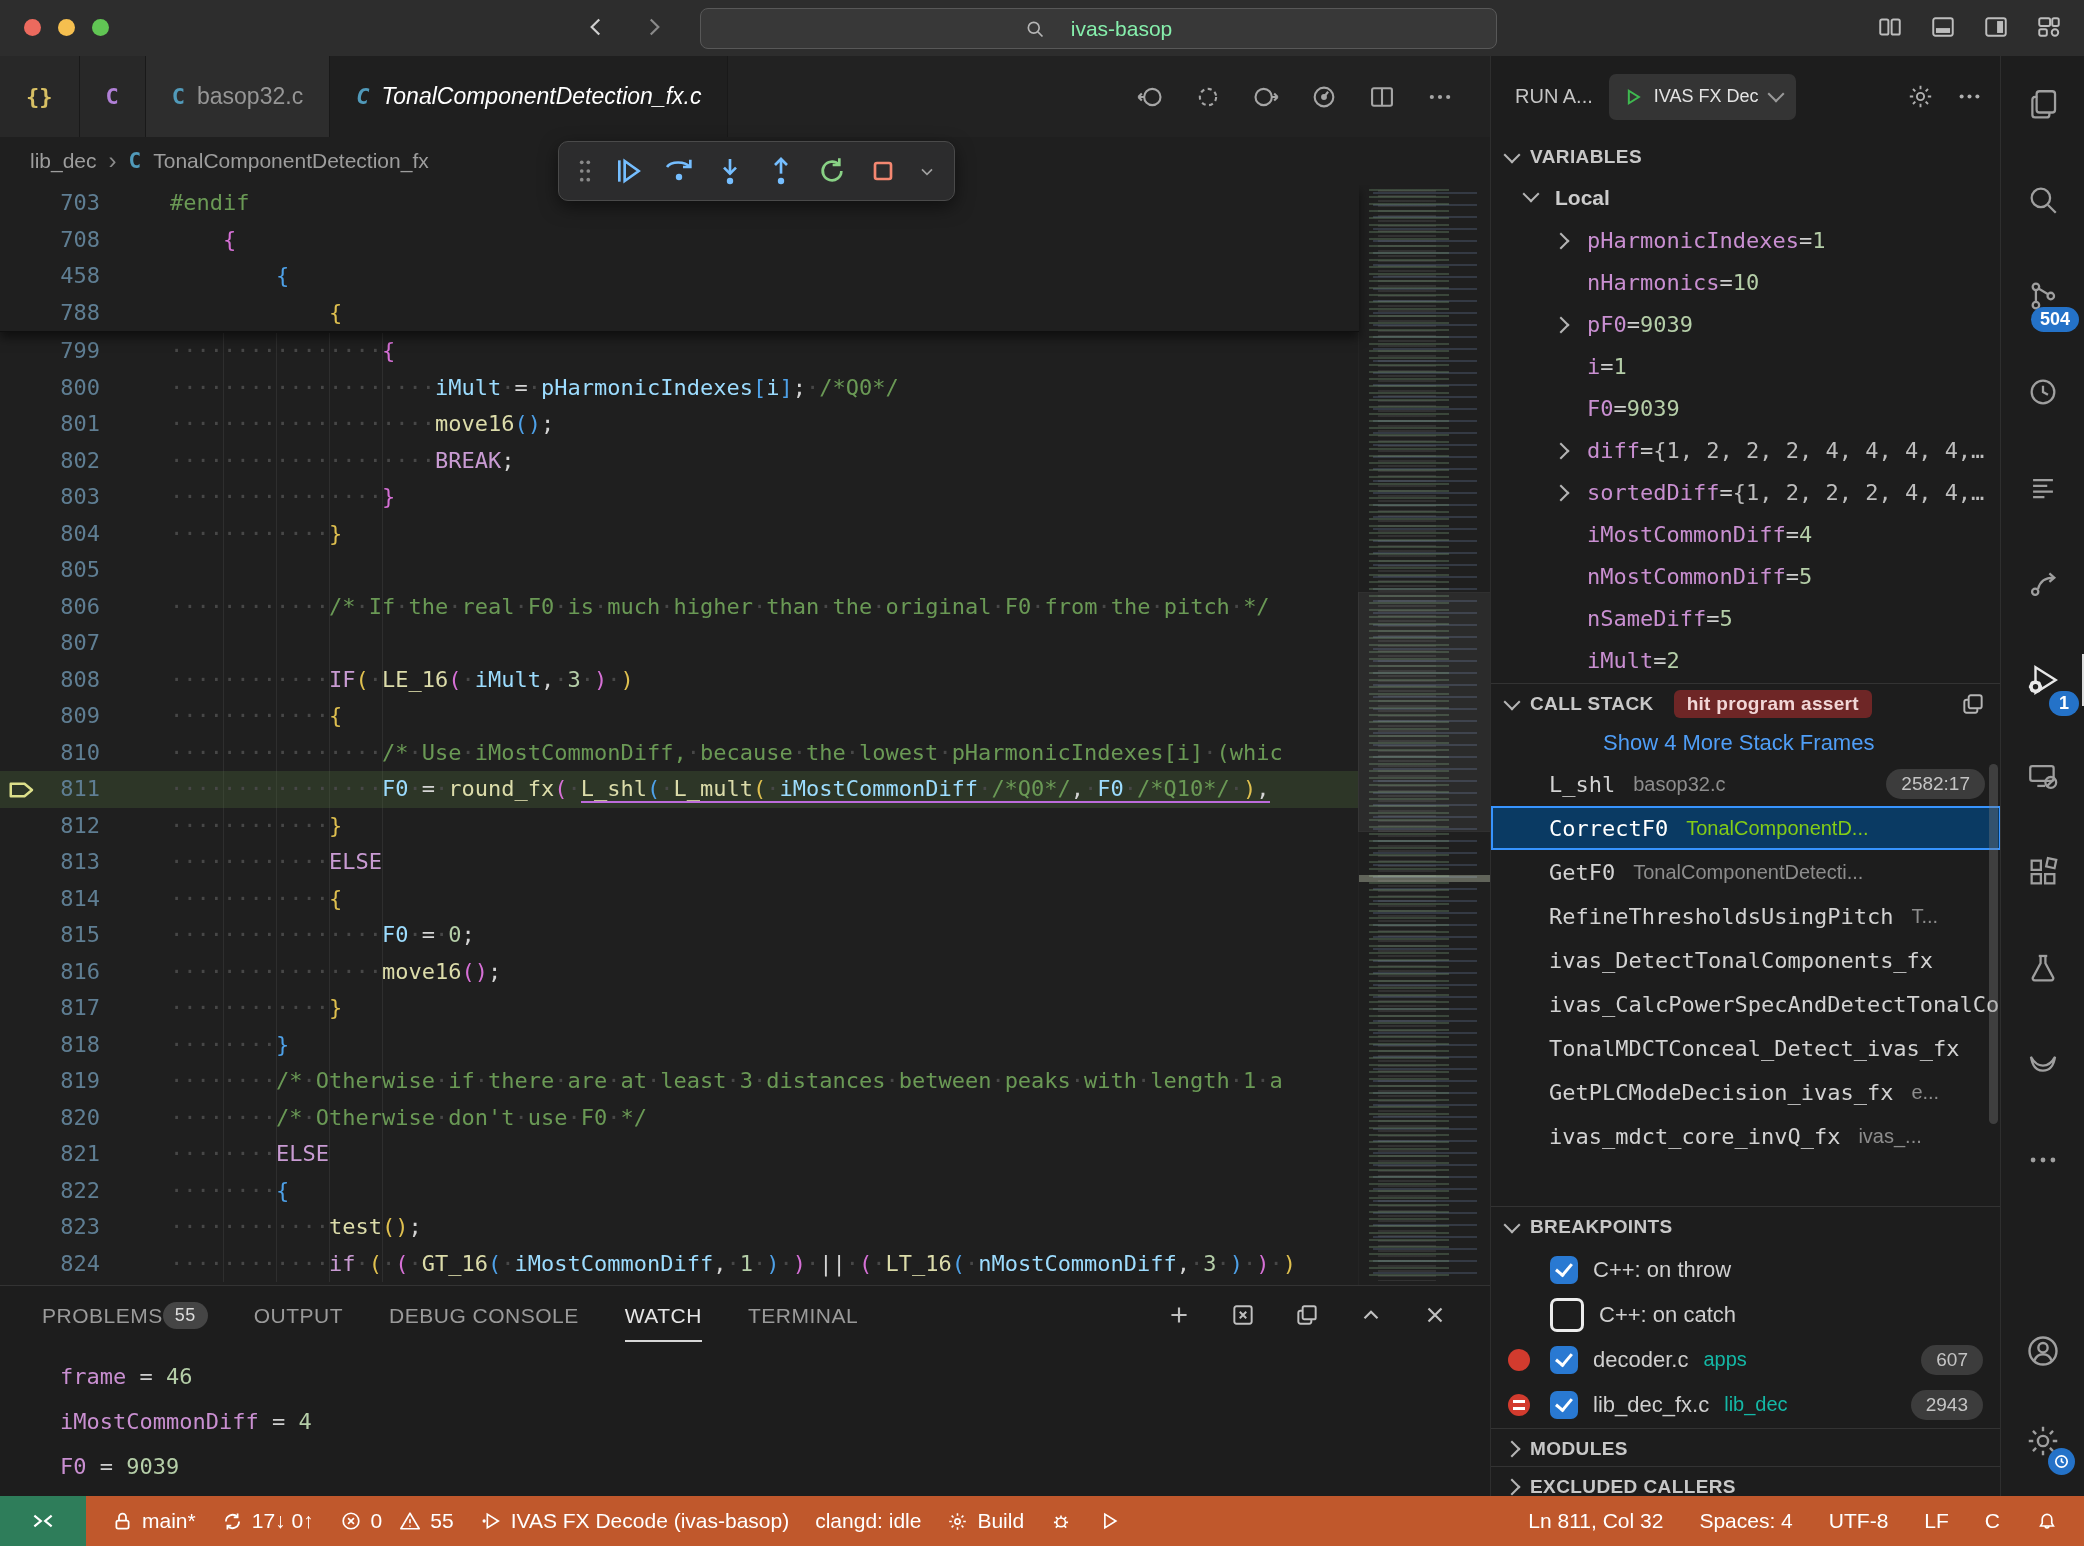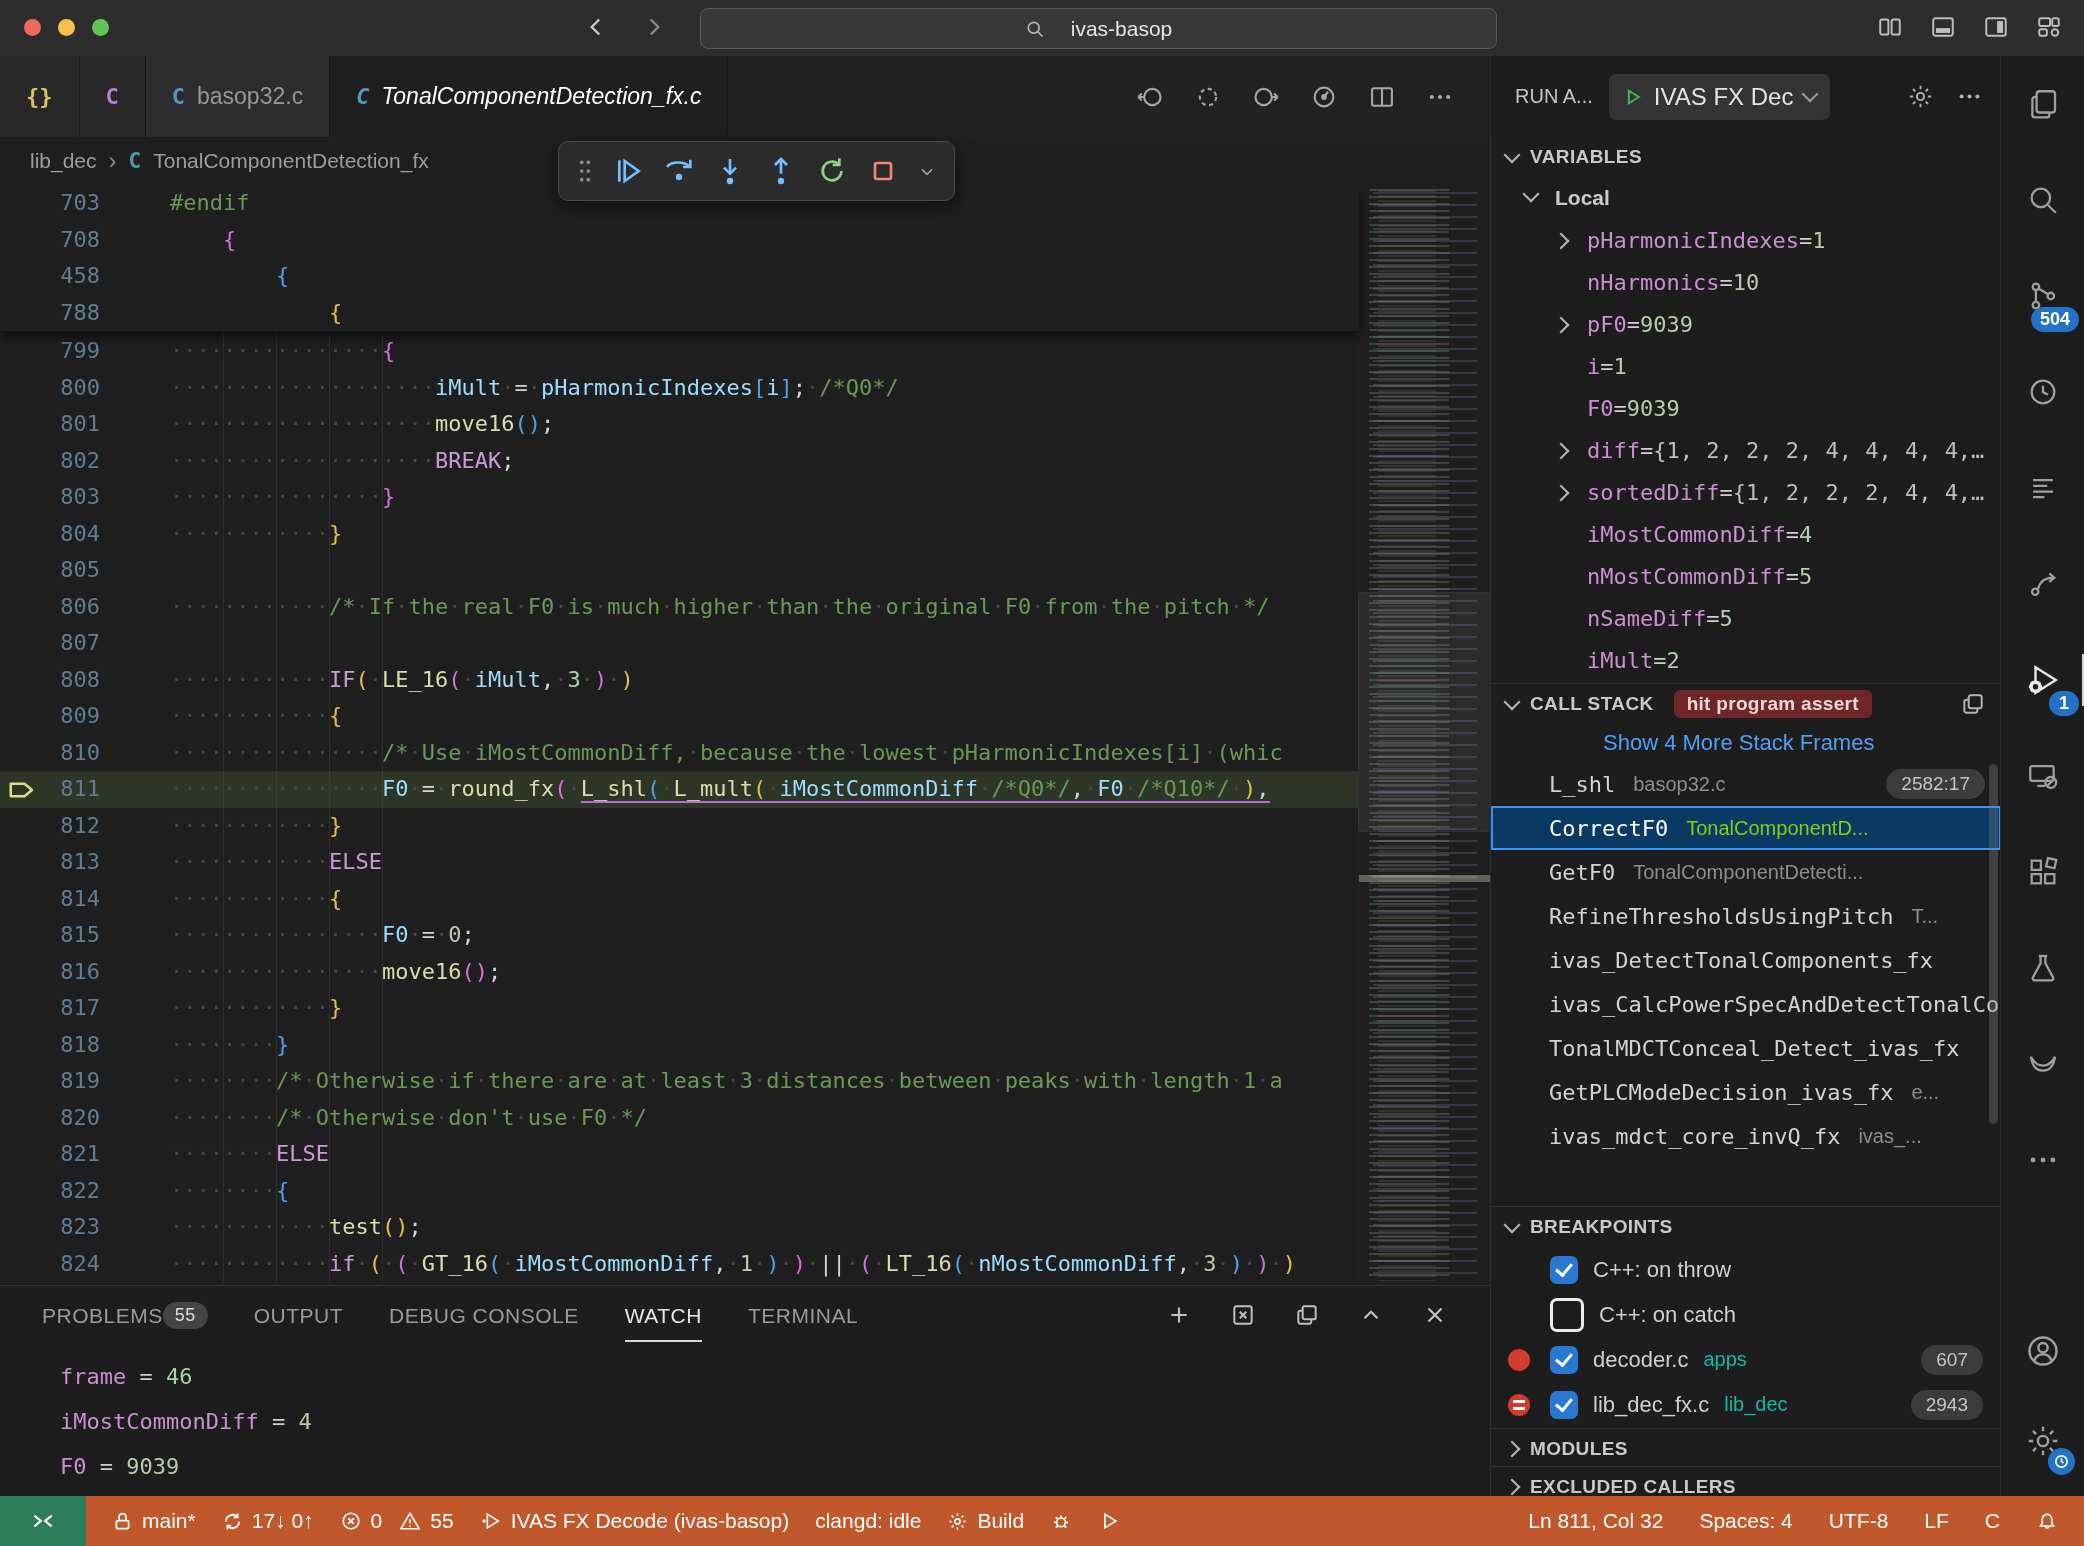--- a/index.html
+++ b/index.html
@@ -7,21 +7,21 @@
        font-family:"Liberation Sans",sans-serif;color:#ccc;}
   svg{display:block}
 
   
   .titlebar{position:absolute;top:0;left:0;right:0;height:56px;background:#2d2d2d;}
   .lights{position:absolute;left:24px;top:19px;display:flex;gap:17px;}
   .light{width:17px;height:17px;border-radius:50%;}
   .nav-arrows{position:absolute;left:583px;top:14px;display:flex;gap:32px;}
   .searchbox{position:absolute;left:700px;top:8px;width:795px;height:39px;background:#383838;
              border:1px solid #585858;border-radius:8px;display:flex;align-items:center;
-             justify-content:center;gap:26px;color:#e5e5e5;font-size:21px;}
+             justify-content:center;gap:26px;color:#86efac;font-size:21px;}
   .win-icons{position:absolute;right:22px;top:14px;display:flex;gap:27px;color:#bdbdbd;}
 
   
   .workbench{position:absolute;top:56px;left:0;width:2084px;height:1440px;}
   .editor-col{position:absolute;left:0;top:0;width:1490px;height:1440px;}
 
   
   .tabbar{height:81px;background:#222222;display:flex;align-items:stretch;}
   .tab{display:flex;align-items:center;gap:12px;padding:0 26px;background:#282828;
        border-right:1px solid #191919;font-size:23px;color:#969696;white-space:nowrap;}
@@ -88,21 +88,21 @@
   .watch-rows{padding:10px 0 0 60px;font-family:"DejaVu Sans Mono",monospace;font-size:22px;}
   .wrow{height:45px;line-height:45px;}
   .wname{color:#C98FD1}.weq{color:#cfcfcf}.wval{color:#B5CEA8}
 
   
   .sidebar{position:absolute;left:1490px;top:0;width:510px;height:1440px;background:#1d1d1d;
            border-left:1px solid #2e2e2e;overflow:hidden;}
   .sb-header{height:81px;display:flex;align-items:center;padding:0 18px 0 24px;gap:16px;}
   .sb-title{font-size:20px;color:#c5c5c5;white-space:nowrap;}
   .cfg{height:46px;display:flex;align-items:center;gap:11px;background:#343434;border-radius:7px;
-       padding:0 14px;font-size:24px;color:#e3e3e3;}
+       padding:0 14px;font-size:18px;color:#e3e3e3;}
   .sb-hicons{margin-left:auto;display:flex;gap:22px;color:#b0b0b0;align-items:center;}
   .chev{width:10px;height:10px;border-right:2px solid #b5b5b5;border-bottom:2px solid #b5b5b5;
         display:inline-block;flex:0 0 auto;}
   .chev.down{transform:rotate(45deg);margin-top:-5px;}
   .chev.right{transform:rotate(-45deg);}
   .sec{border-top:1px solid #333;position:relative;overflow:hidden;}
   .sec-h{height:40px;display:flex;align-items:center;gap:12px;padding:0 15px;font-weight:bold;
          font-size:19px;color:#c8c8c8;letter-spacing:.4px;}
   .sec-var{height:546px;border-top:none;}
   .sec-cs{height:522px;}

